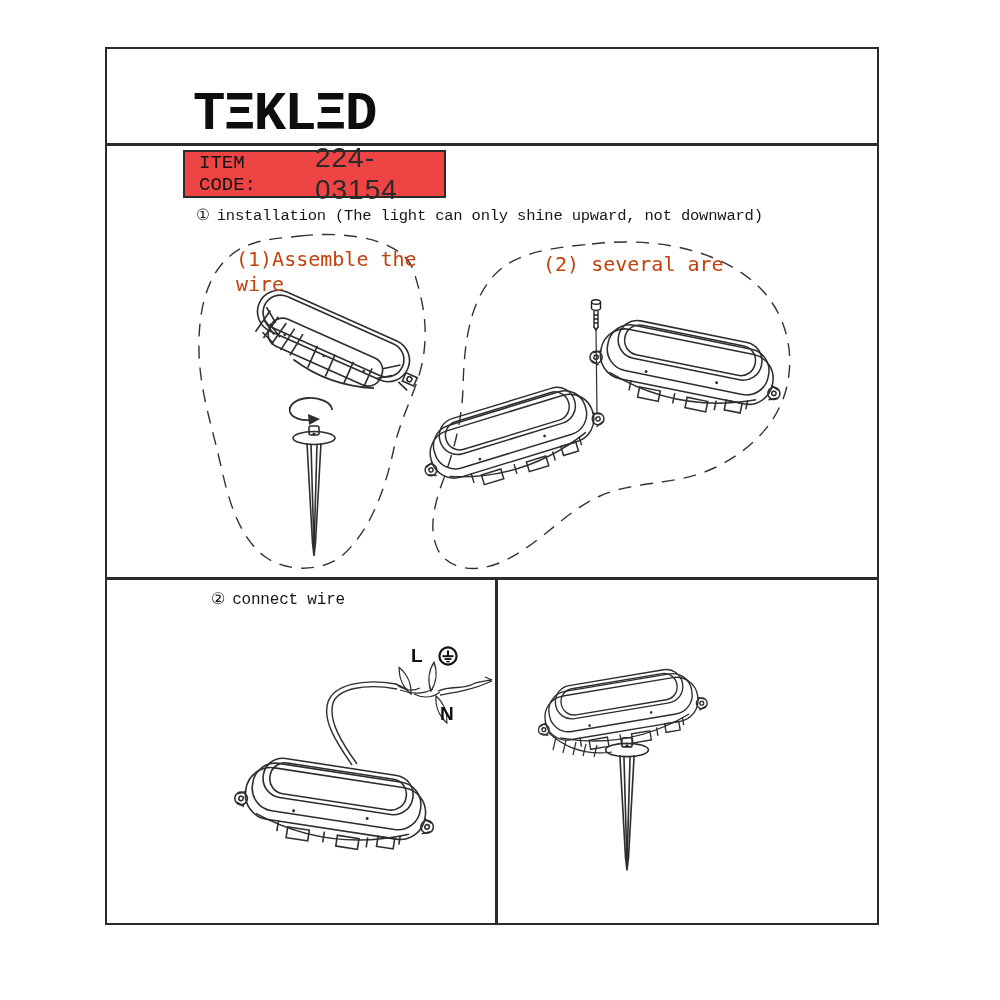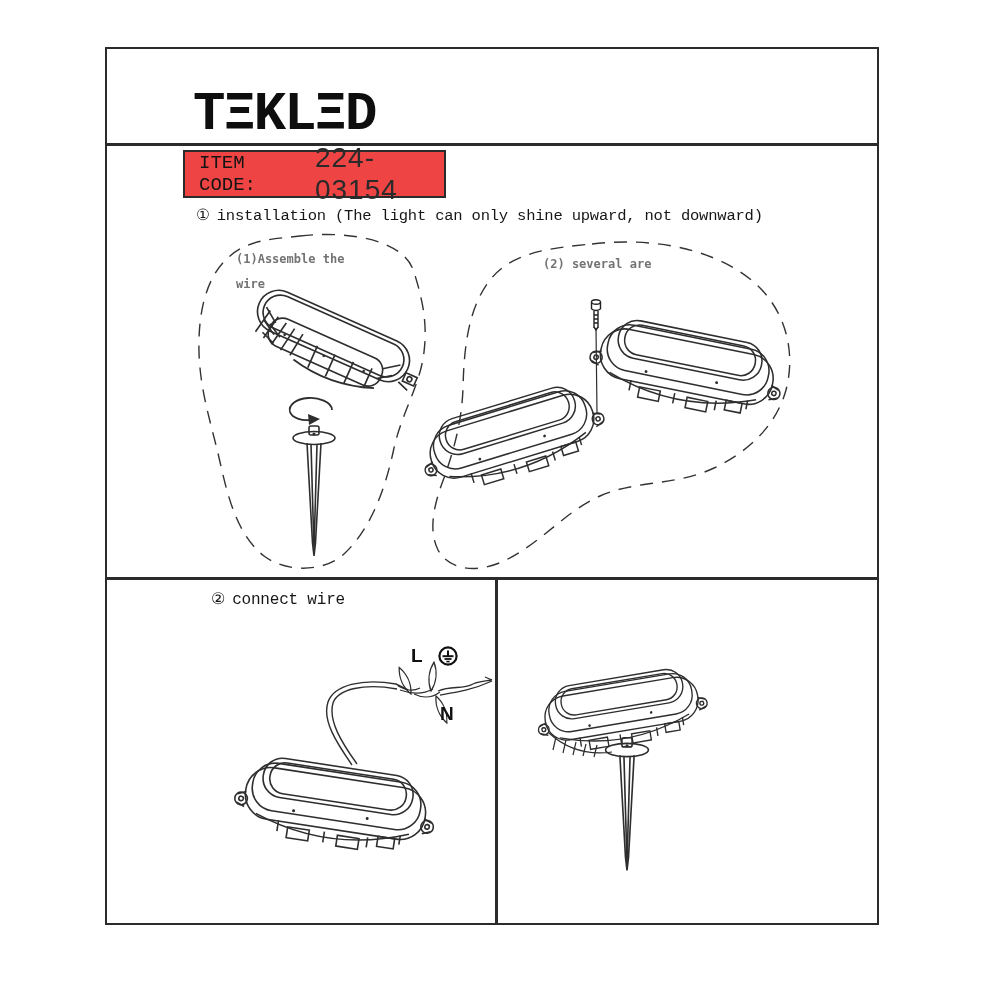--- a/index.html
+++ b/index.html
@@ -10,22 +10,22 @@
   .logo{left:193px;top:88px;font-family:Liberation Mono, monospace;
         font-weight:bold;font-size:54px;line-height:54px;letter-spacing:-2px;color:#0e0e0e;z-index:3;}
   .logo-rule{left:105px;top:143px;width:774px;height:3px;background:#2b2b2b;z-index:2;}
   .item-box{left:183px;top:150px;width:245px;height:44px;border:2px solid #2b2b2b;background:#ef4444;
             display:flex;align-items:center;padding-left:14px;z-index:3;}
   .item-label{font-family:"Liberation Mono","DejaVu Sans Mono",monospace;font-size:19px;color:#141414;}
   .item-value{font-family:"Liberation Sans",sans-serif;font-size:28px;letter-spacing:1px;color:#2a2a2a;margin-left:13px;}
   .step-line{font-family:"Liberation Mono","DejaVu Sans Mono",monospace;font-size:15.5px;
              letter-spacing:-0.2px;color:#161616;white-space:nowrap;z-index:3;}
   .step-num{margin-right:7px;}
-  .panel-label{font-family:"DejaVu Sans Mono","Liberation Mono",monospace;font-weight:bold;
-               font-size:12px;line-height:25px;color:#737373;white-space:nowrap;z-index:3;}
+  .panel-label{font-family:"DejaVu Sans Mono","Liberation Mono",monospace;font-weight:normal;
+               font-size:20px;line-height:25px;color:#c2410c;white-space:nowrap;z-index:3;}
   .rule-h2{left:105px;top:577px;width:774px;height:3px;background:#2b2b2b;z-index:2;}
   .rule-v2{left:495px;top:577px;width:3px;height:347px;background:#2b2b2b;z-index:2;}
   .diagram-svg{left:105px;top:228px;z-index:1;}
   .wire-label{font-family:"Liberation Sans",sans-serif;font-weight:bold;font-size:19px;color:#101010;z-index:3;}
   .earth-wrap{left:438px;top:646px;width:20px;height:20px;z-index:3;}
 </style>
 </head>
 <body>
 
 <div class="canvas">

